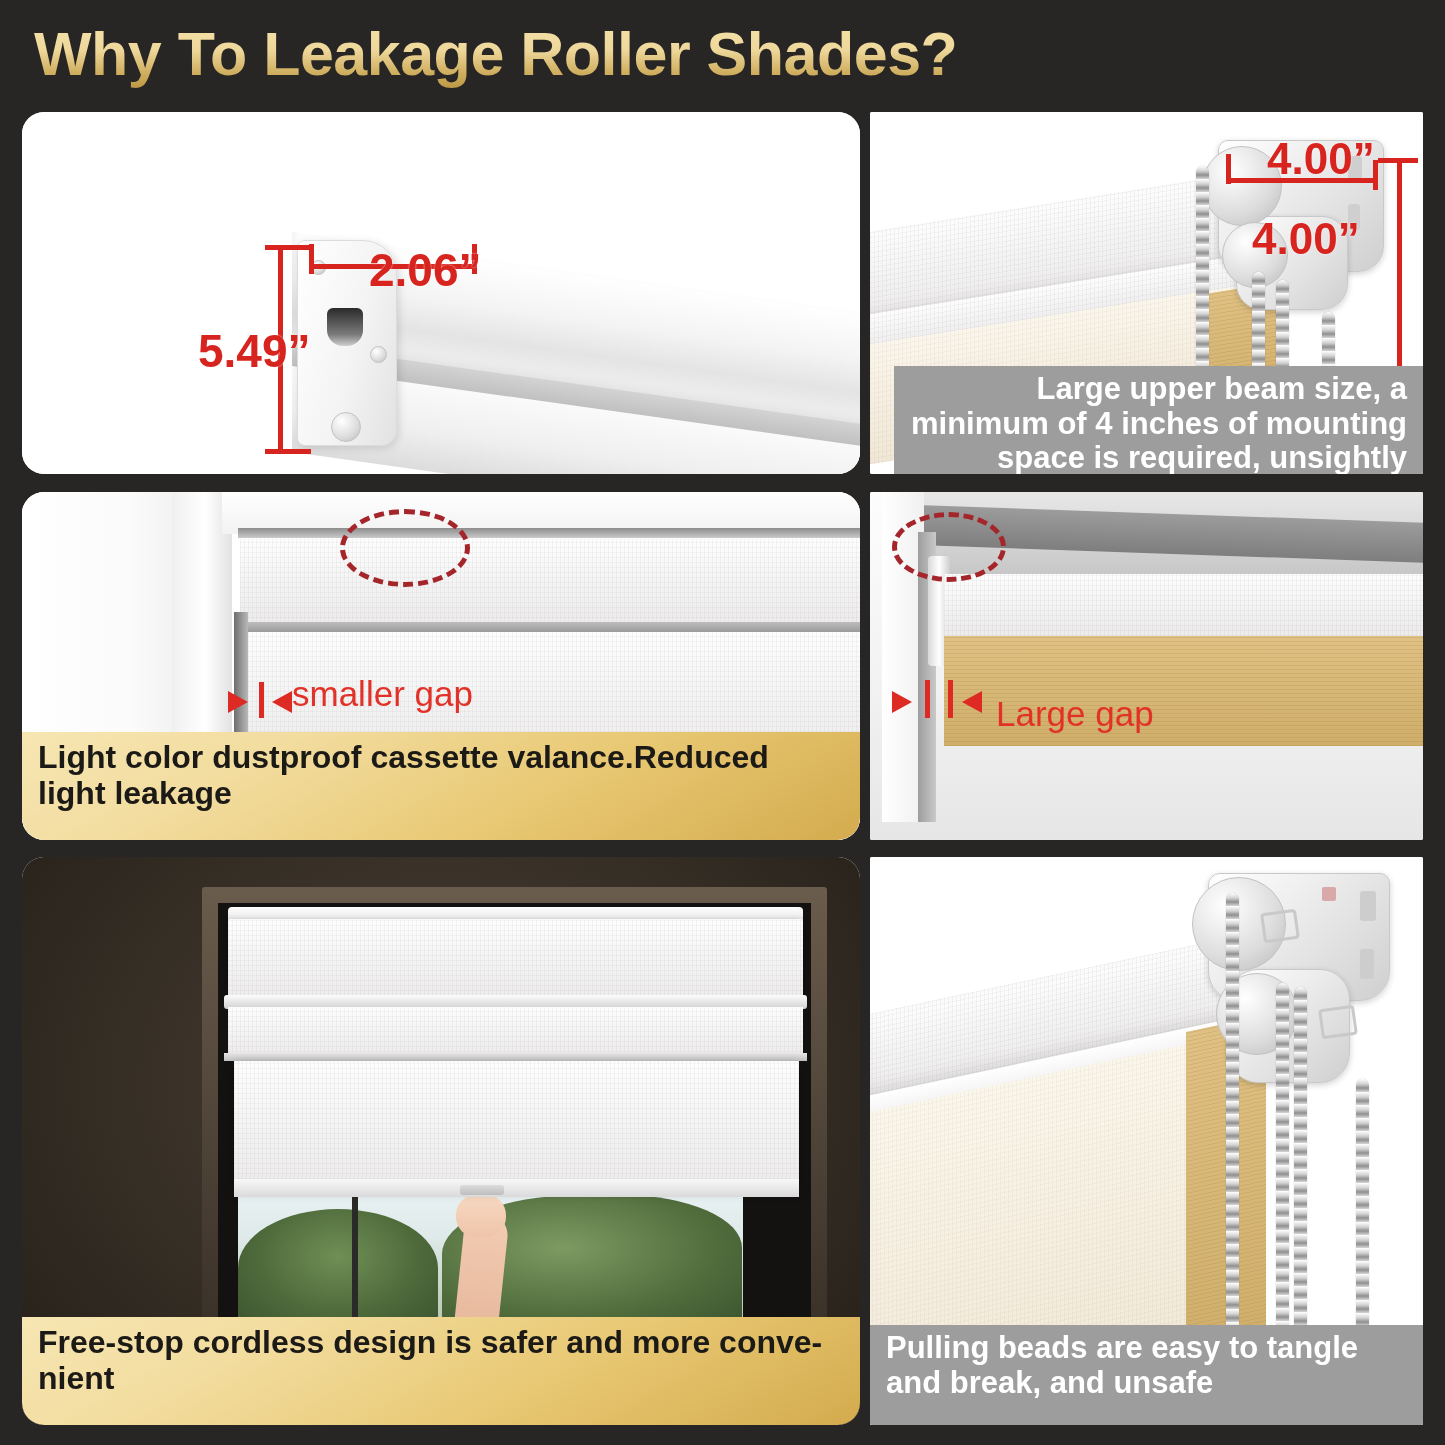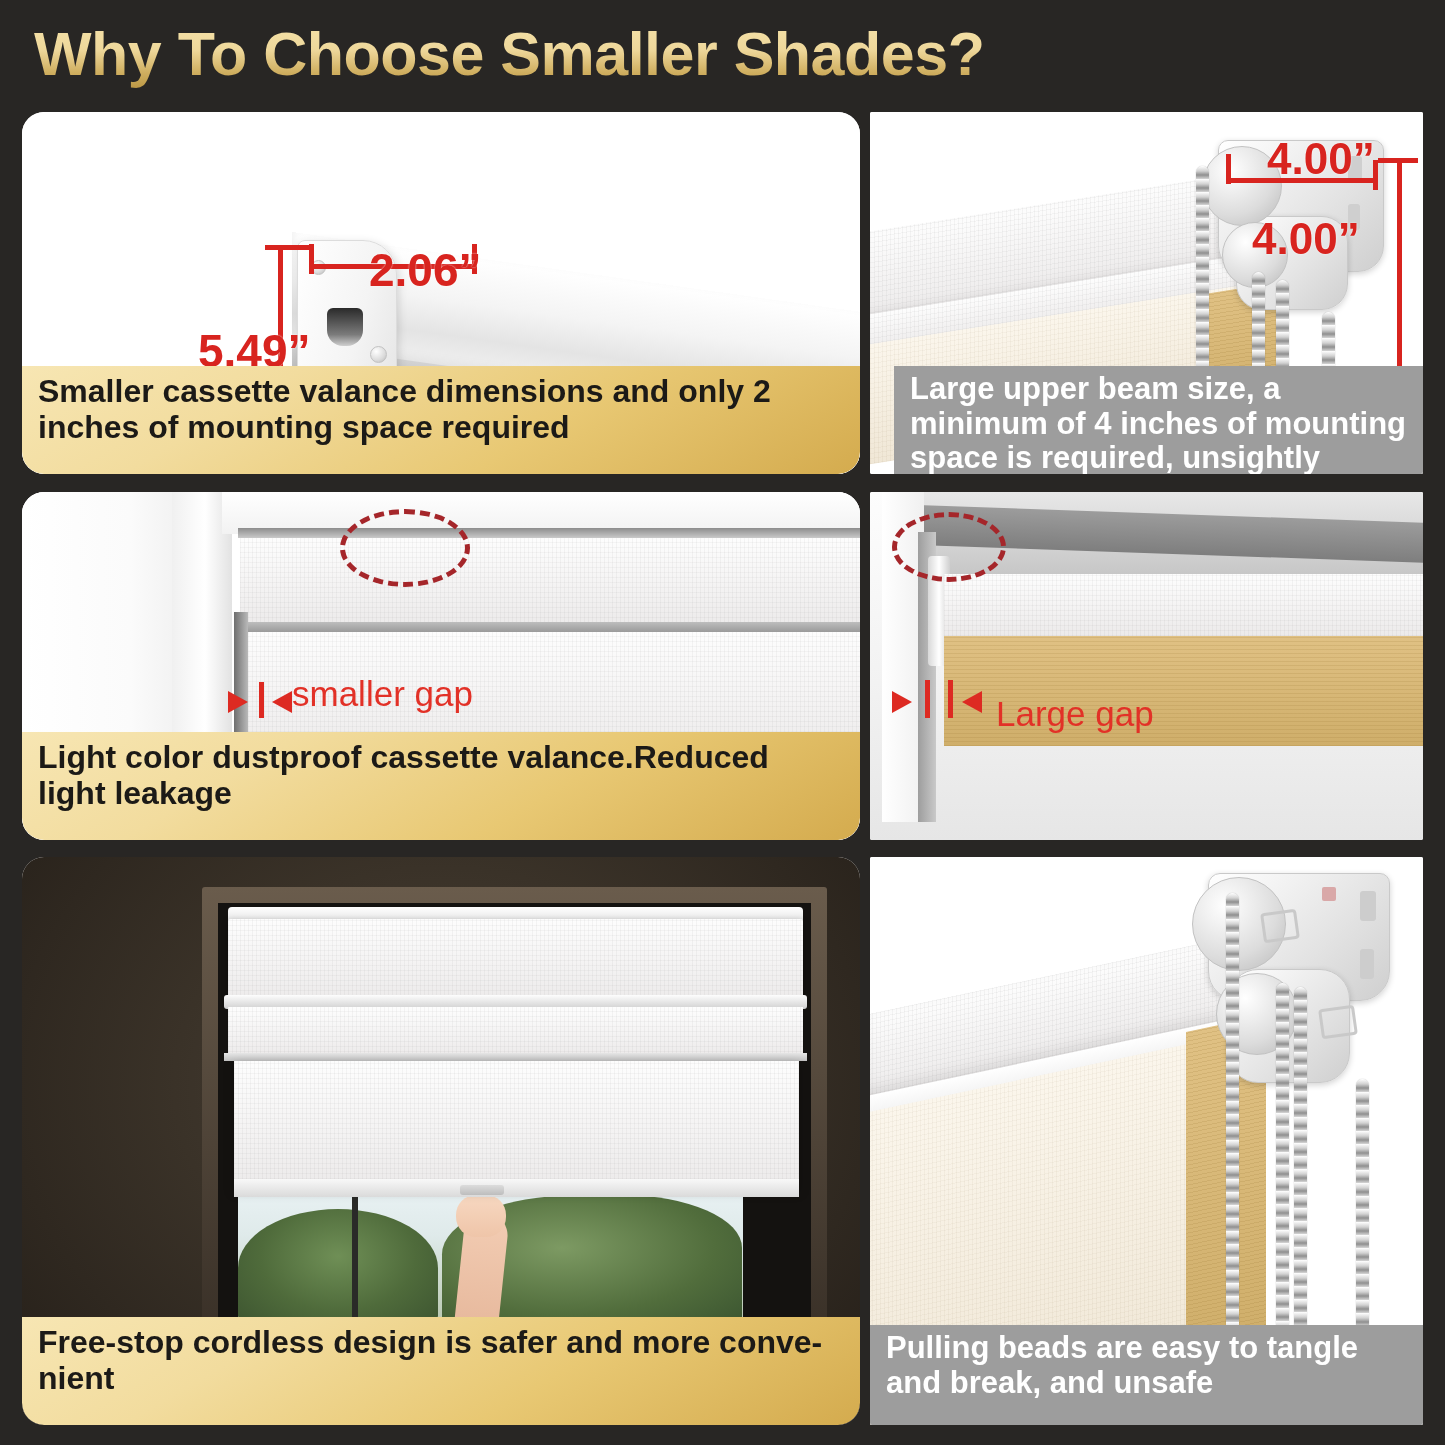--- a/index.html
+++ b/index.html
@@ -23,21 +23,21 @@
   }
 
   
   .panel{position:absolute;overflow:hidden;background:#fff;}
   .panel.left{border-radius:22px;}
   .panel.right{border-radius:2px;}
 
   
   .c-left{left:22px;width:838px;}
   .c-right{left:870px;width:553px;}
-  .r1{top:112px;height:362px;}
+  .r1{top:112px;height:362px;text-align:right;}
   .r2{top:492px;height:348px;}
   .r3{top:857px;height:568px;}
 
   .pic{position:absolute;left:0;top:0;right:0;bottom:0;overflow:hidden;}
 
   
   .cap{
     position:absolute;left:0;right:0;bottom:0;
     box-sizing:border-box;
     padding:8px 16px 10px 16px;
@@ -102,21 +102,21 @@
   .bracket{position:absolute;background:linear-gradient(135deg,#ffffff,#e3e3e3 60%,#cfcfcf);
            border:1px solid #c9c9c9;border-radius:6px;box-shadow:0 2px 6px rgba(0,0,0,.18);}
   .roundcap{position:absolute;background:radial-gradient(circle at 35% 30%,#ffffff,#dcdcdc 60%,#b9b9b9);
             border-radius:50%;border:1px solid #c2c2c2;}
 </style>
 </head>
 <body>
 
 <div class="page">
 
-  <div class="title">Why To Choose Smaller Shades?</div>
+  <div class="title">Why To Leakage Roller Shades?</div>
 
   <div class="panel left c-left r1">
     <div class="pic">
       <div class="white-bg"></div>
 
       <div style="position:absolute;left:270px;top:120px;width:600px;height:116px;
                   transform:skewY(8deg);transform-origin:left top;
                   background:linear-gradient(180deg,#ffffff 0%,#f4f4f4 40%,#e4e4e4 70%,#f2f2f2 100%);
                   box-shadow:inset 0 -6px 12px rgba(0,0,0,.08);"></div>
       <div style="position:absolute;left:270px;top:232px;width:600px;height:26px;
@@ -141,21 +141,20 @@
       <div class="dimline" style="left:287px;top:132px;width:5px;height:30px;"></div>
       <div class="dimline" style="left:450px;top:132px;width:5px;height:30px;"></div>
       <div class="dimtxt" style="left:347px;top:131px;font-size:46px;">2.06”</div>
 
       <div class="dimline" style="left:256px;top:135px;width:5px;height:205px;"></div>
       <div class="dimline" style="left:243px;top:133px;width:46px;height:5px;"></div>
       <div class="dimline" style="left:243px;top:337px;width:46px;height:5px;"></div>
       <div class="dimtxt" style="left:176px;top:212px;font-size:46px;">5.49”</div>
     </div>
 
-    <div class="cap gold">Smaller cassette valance dimensions and only 2 inches of mounting space required</div>
   </div>
 
   <div class="panel right c-right r1">
     <div class="pic">
       <div class="white-bg"></div>
 
       <div class="fabric-white" style="position:absolute;left:-20px;top:56px;width:420px;height:92px;
                   transform:skewY(-9deg);transform-origin:right top;border-radius:4px;
                   box-shadow:inset 0 -8px 14px rgba(0,0,0,.10);"></div>
 

